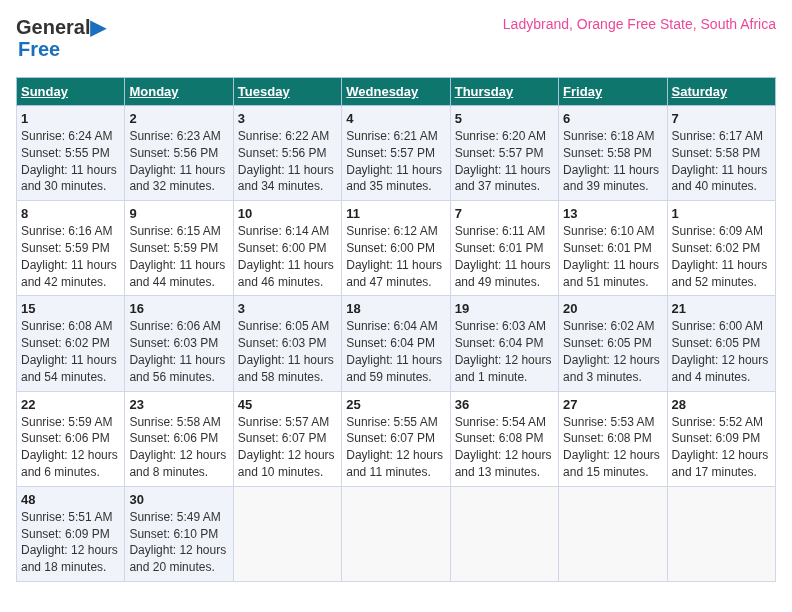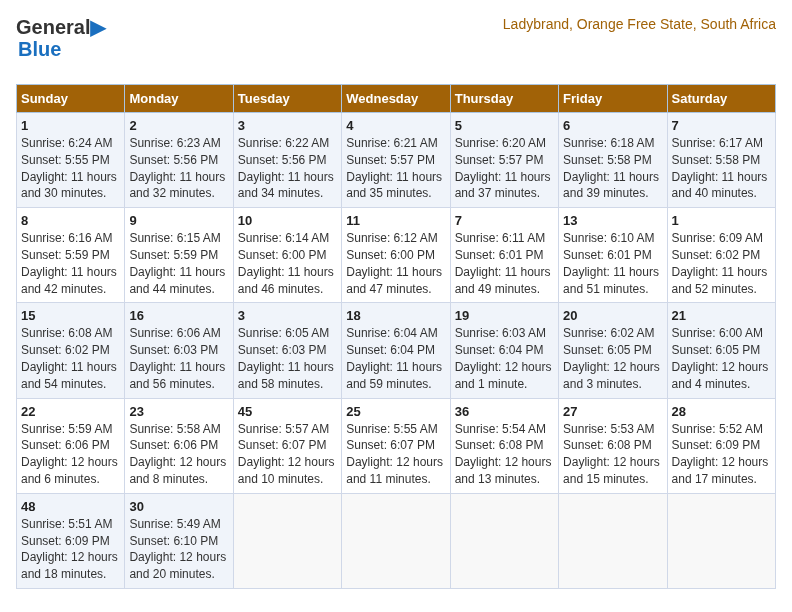--- a/index.html
+++ b/index.html
@@ -7,51 +7,52 @@
       font-family: Arial, sans-serif;
       background: #fff;
       width: 792px;
       min-height: 612px;
       padding: 16px;
     }
     .header {
       display: flex;
       justify-content: space-between;
       align-items: flex-start;
-      margin-bottom: 24px;
+      margin-bottom: 17px;
     }
     .logo {
       display: flex;
       flex-direction: column;
       align-items: flex-start;
     }
     .logo-row {
       display: flex;
       align-items: center;
     }
     .title-block {
       text-align: right;
     }
     .month-title {
       font-size: 32px;
       font-weight: bold;
       color: #333;
     }
     .location {
       font-size: 14px;
-      color: #a16207;
+      color: #ec4899;
     }
     table {
       width: 100%;
       border-collapse: collapse;
       font-size: 11px;
     }
     thead tr {
-      background-color: #a16207;
+      background-color: #0f766e;
       color: white;
+      text-decoration: underline;
     }
     thead th {
       padding: 6px 4px;
       text-align: left;
       font-size: 13px;
       font-weight: bold;
       border: 1px solid #aac4e0;
     }
     tbody tr {
       vertical-align: top;
@@ -86,21 +87,21 @@
     }
   </style>
 </head>
 <body>
 
 <div class="header">
   <div class="logo">
     <div class="logo-row">
       <div style="display:flex;flex-direction:column;line-height:1.1;">
         <span style="font-size:20px;font-weight:bold;color:#333;">General<span style="color:#1a6fbf;">▶</span></span>
-        <span style="font-size:20px;font-weight:bold;color:#1a6fbf;margin-left:2px;">Blue</span>
+        <span style="font-size:20px;font-weight:bold;color:#1a6fbf;margin-left:2px;">Free</span>
       </div>
     </div>
   </div>
   <div class="title-block">
     <div class="location">Ladybrand, Orange Free State, South Africa</div>
   </div>
 </div>
 
 <table>
   <thead>

